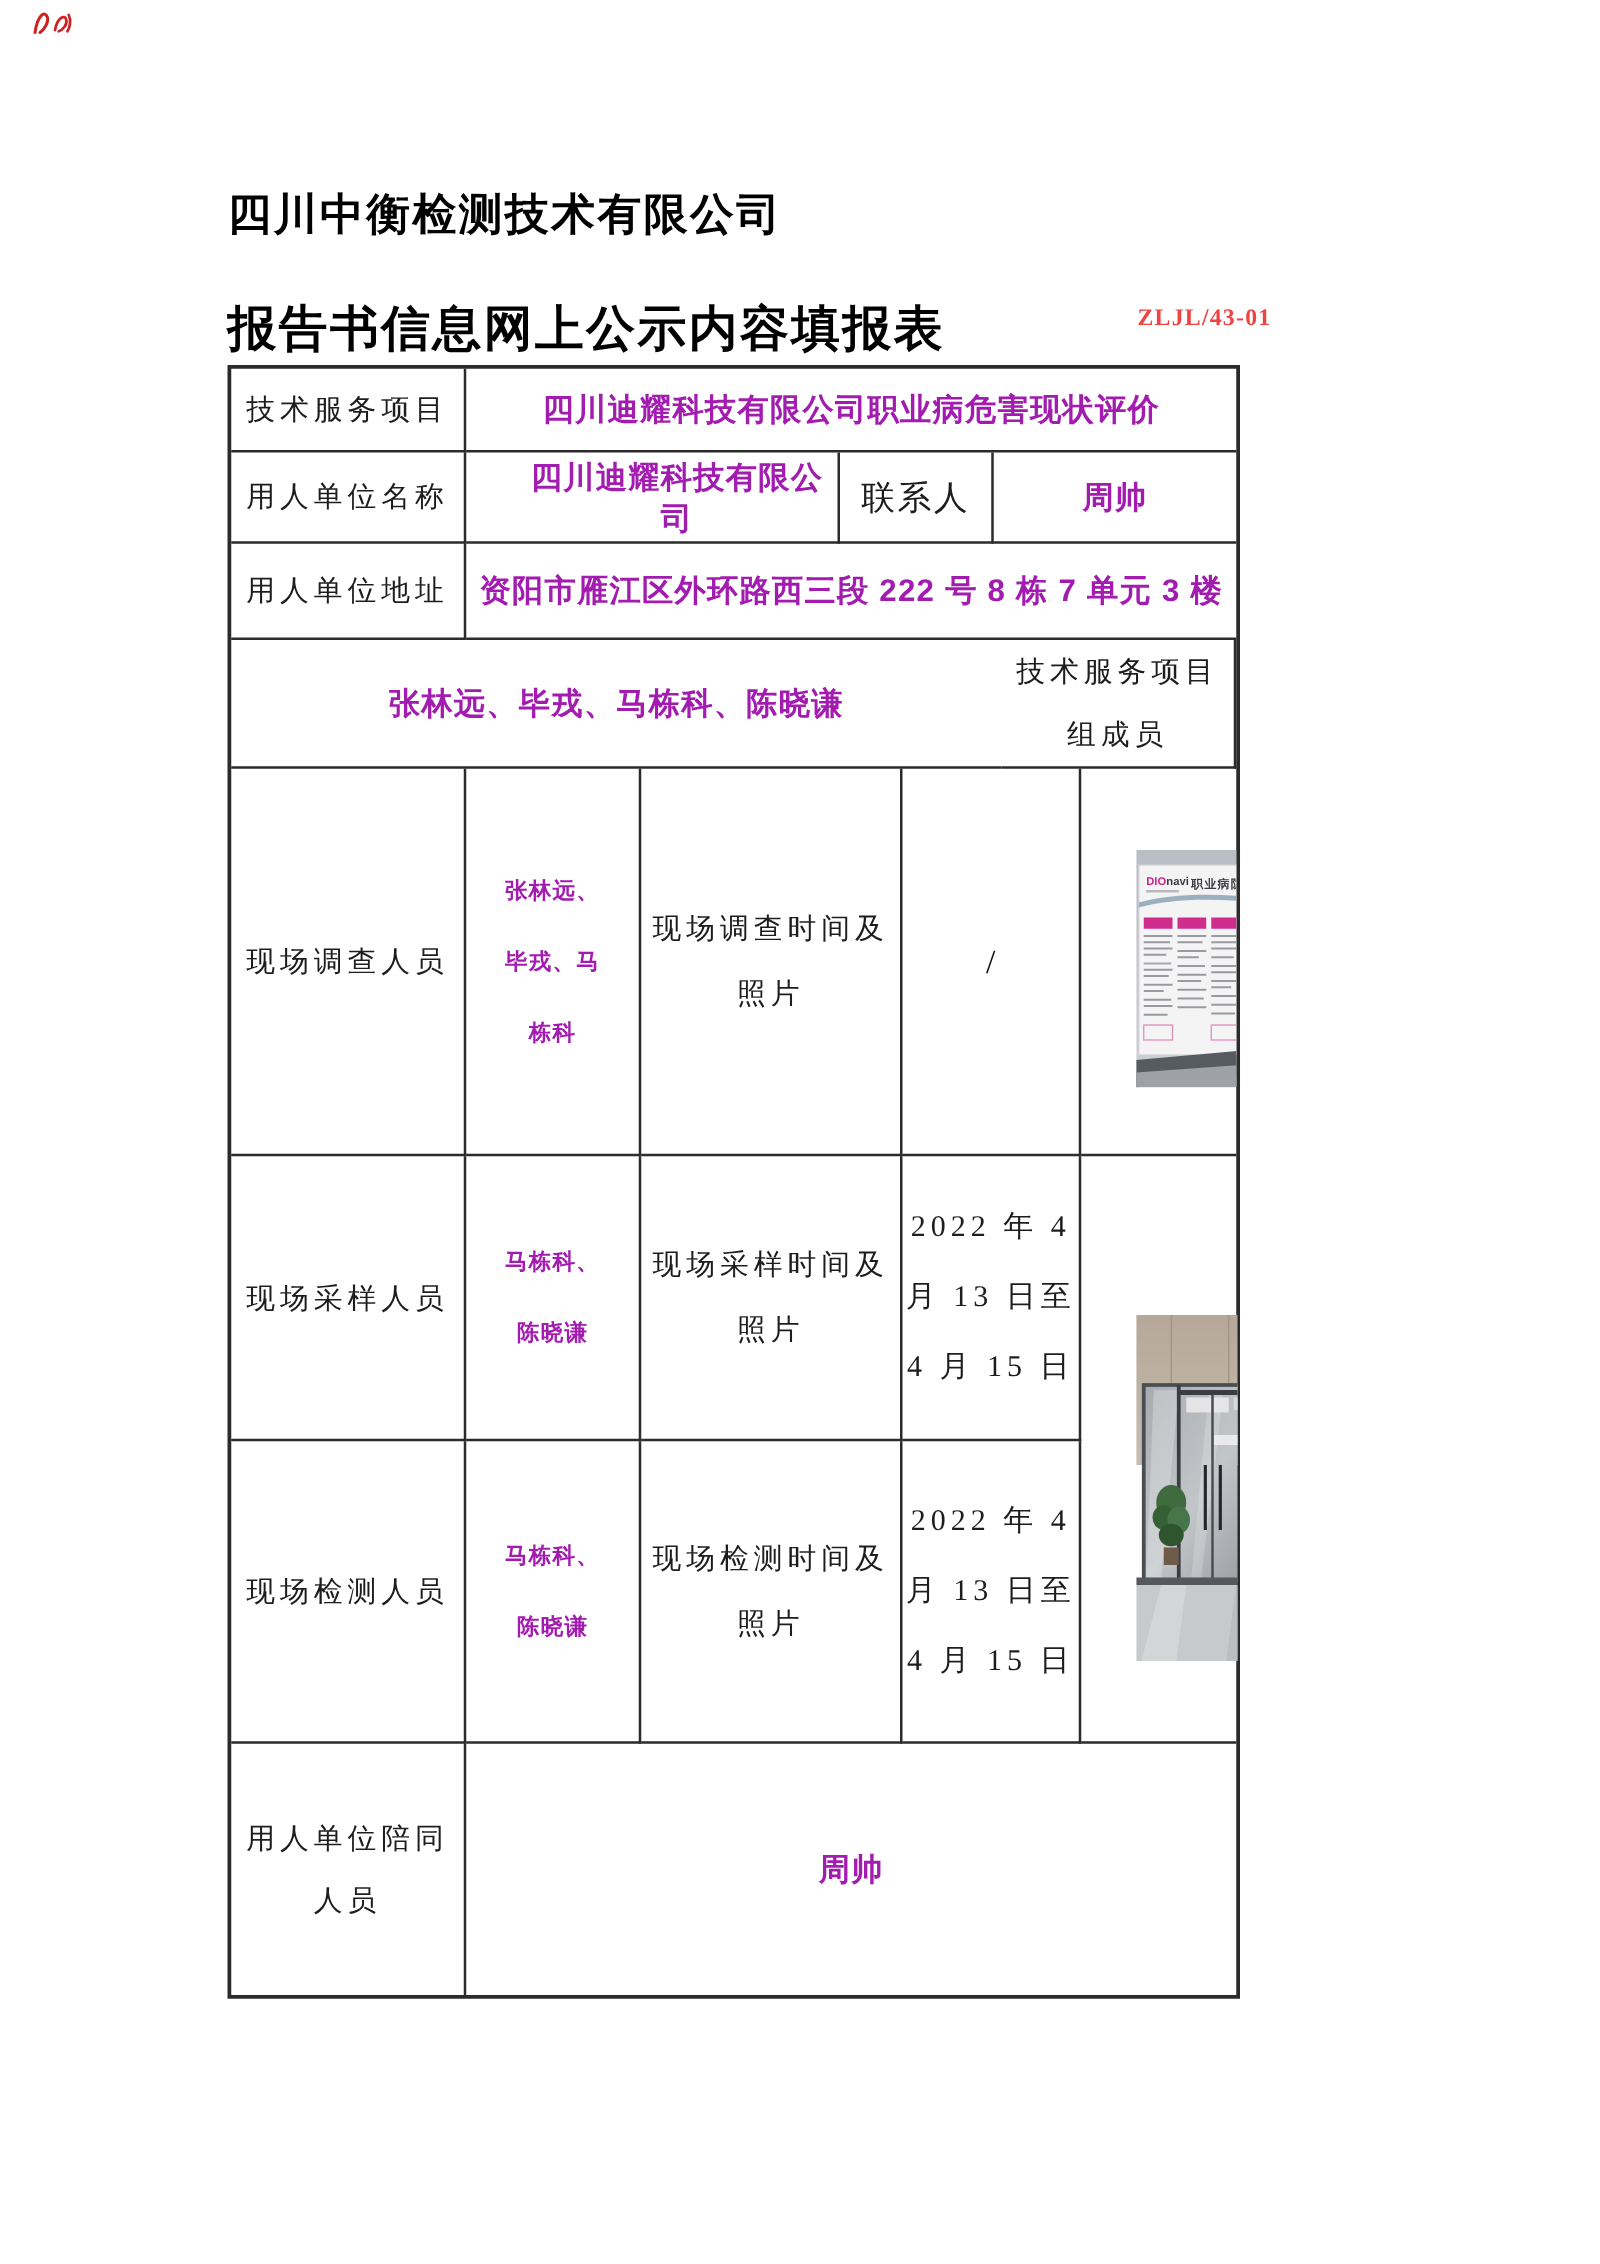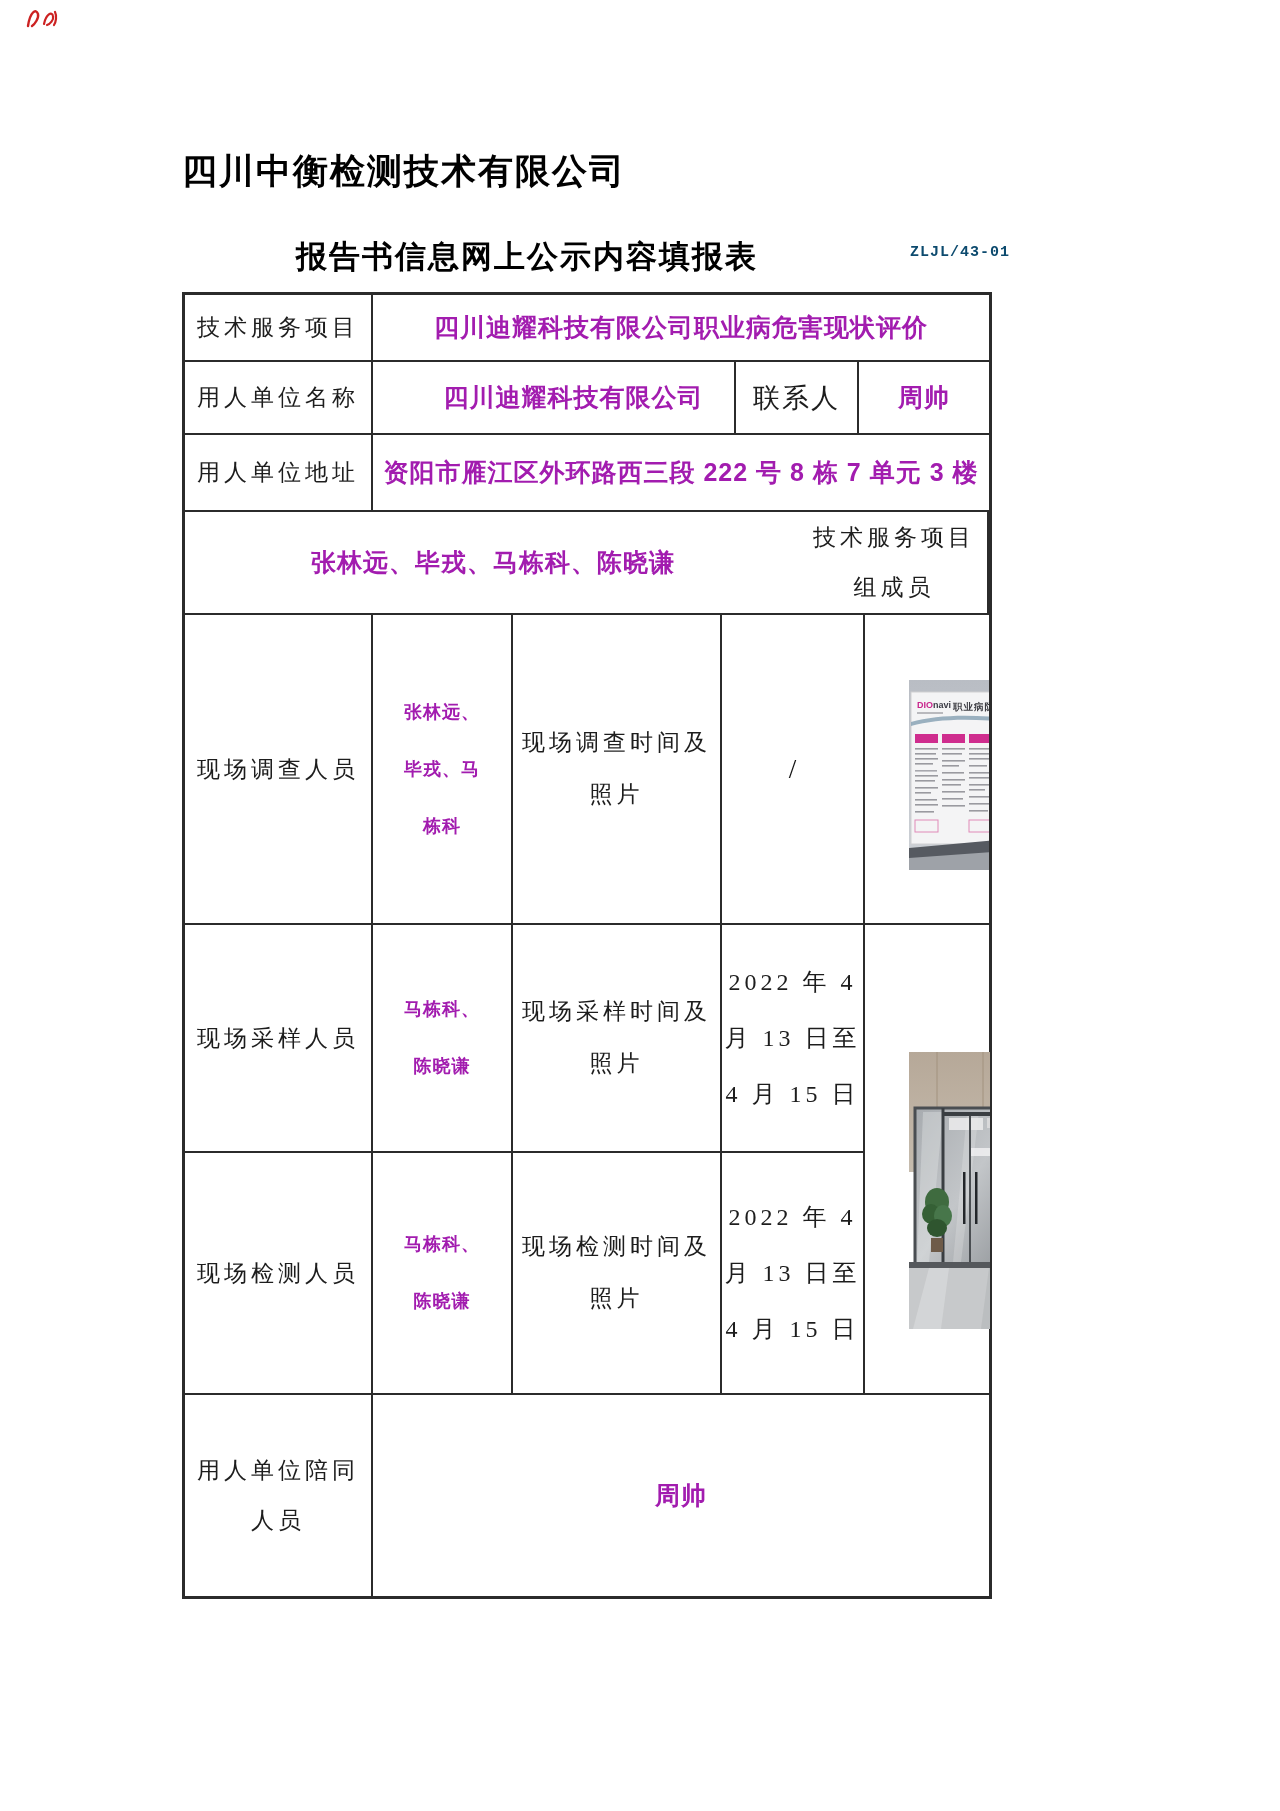--- a/index.html
+++ b/index.html
@@ -14,28 +14,28 @@
   }
   .corner-artifact { position:absolute; left:24px; top:4px; }
 
   .doc-title {
     position:absolute; left:182px; top:148px; width:808px;
     font-family:"Liberation Sans", sans-serif;
     font-weight:700; font-size:35px; letter-spacing:2px; color:#000;
   }
   .doc-subtitle {
     position:absolute; left:182px; top:236px; width:690px;
-    text-align:center;
+    text-align:left;
     font-family:Liberation Mono, monospace;
-    font-weight:700; font-size:31px; letter-spacing:2px; color:#000;
+    font-weight:700; font-size:39px; letter-spacing:2px; color:#000;
   }
   .form-code {
     position:absolute; left:910px; top:244px;
-    font-family:Liberation Mono, monospace;
-    font-weight:700; font-size:15px; color:#0c4a6e; letter-spacing:1px;
+    font-family:Liberation Serif, serif;
+    font-weight:700; font-size:19px; color:#ef4444; letter-spacing:1px;
   }
 
   .doc-table {
     position:absolute; left:182px; top:292px; width:810px;
     border:3px solid #2b2b2b;
     background:#fff;
   }
   .row { display:flex; width:100%; }
   .cell {
     border-right:2px solid #2b2b2b;
@@ -43,21 +43,21 @@
     display:flex; flex-direction:column;
     align-items:center; justify-content:center;
     text-align:center;
   }
   .cell.last { border-right:none; }
   .row.lastrow .cell { border-bottom:none; }
   .cell.no-bb { border-bottom:none; }
   .flex1 { flex:1; }
 
   .w-label  { width:188px; }
-  .w-r2val  { width:363px;padding-left:40px; }
+  .w-r2val  { width:299px;padding-left:40px; }
   .w-r2cl   { width:123px; }
   .w-names  { width:140px; }
   .w-time   { width:209px; }
   .w-date   { width:143px; }
 
   .label {
     font-family:"Liberation Serif", serif;
     font-size:23px; letter-spacing:4px; color:#1d1d1d;
   }
   .label .ln { line-height:50px; }

